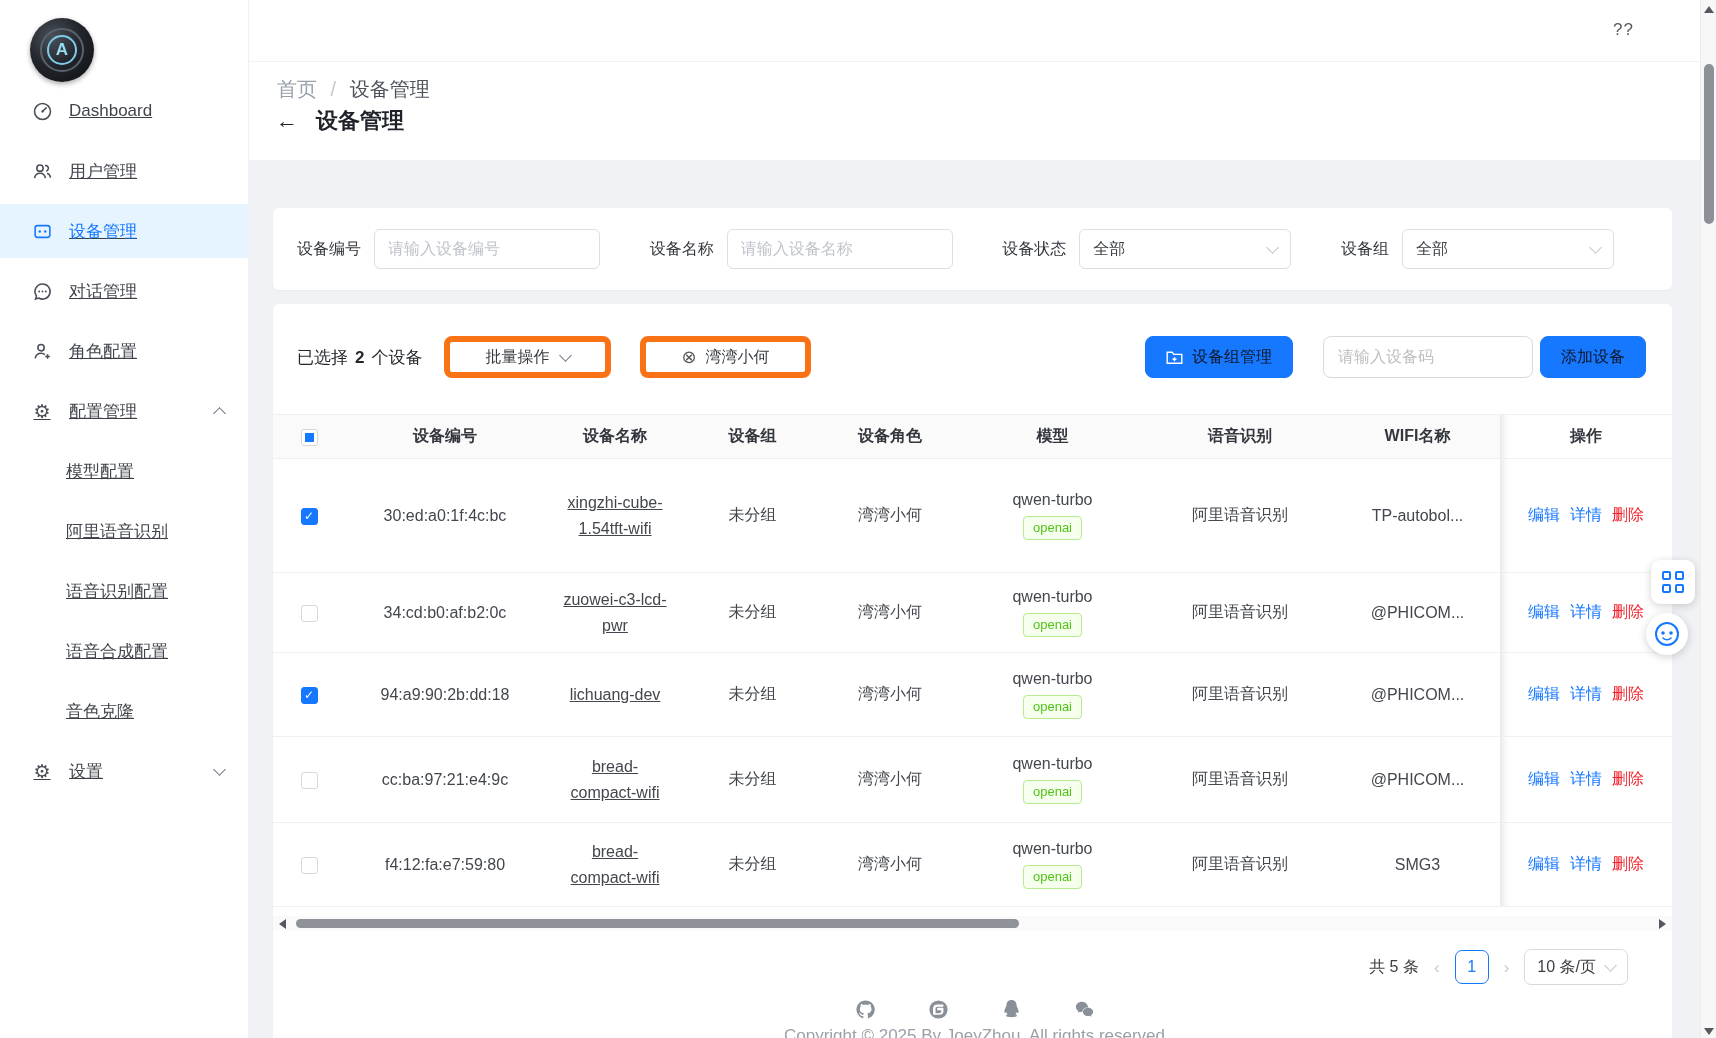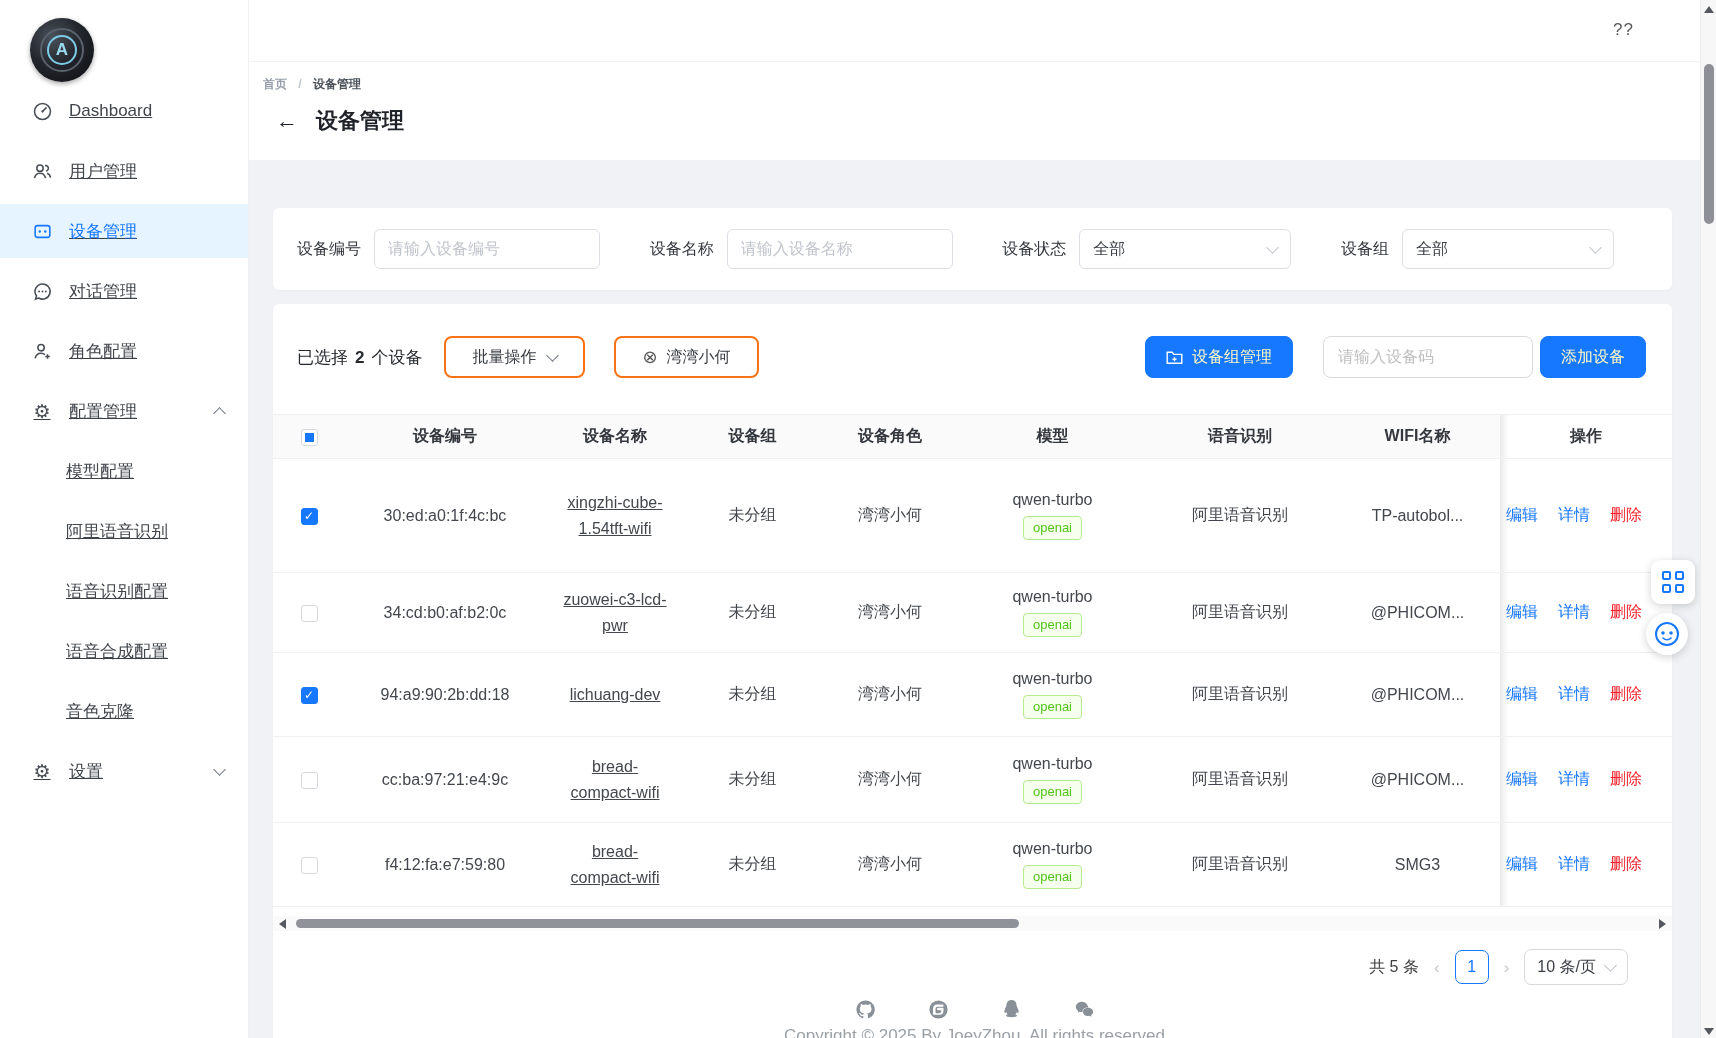--- a/index.html
+++ b/index.html
@@ -31,21 +31,21 @@
   .gear-glyph { font-size:19px; line-height:1; }
   .mi-arrow { position:absolute; right:24px; }
   .chev { display:inline-block; width:9px; height:9px; border-right:1.7px solid #6b7280; border-bottom:1.7px solid #6b7280; }
   .chev.up { transform:rotate(-135deg); margin-top:4px; }
   .chev.down { transform:rotate(45deg); margin-top:-4px; }
   .chev.lite { border-color:#bfc4cc; }
   
   .topbar { position:absolute; left:249px; top:0; width:1451px; height:62px; background:#fff; border-bottom:1px solid #f2f2f2; z-index:2; }
   .notice { position:absolute; right:66px; top:20px; font-size:17px; color:#595959; letter-spacing:1px; }
   .page-head { position:absolute; left:249px; top:62px; width:1451px; height:98px; background:#fff; z-index:2; }
-  .breadcrumb { position:absolute; left:14px; top:14px; font-size:12px;font-weight:bold; }
+  .breadcrumb { position:absolute; left:28px; top:14px; font-size:20px; }
   .bc-home { color:#99a0ab; cursor:pointer; }
   .bc-sep { color:#c3c8cf; margin:0 8px; }
   .bc-cur { color:#4c535b; }
   .title-row { position:absolute; left:27px; top:44px; display:flex; align-items:center; }
   .back-arrow { font-size:22px; font-weight:bold; color:#1f2329; cursor:pointer; line-height:1; }
   .page-title { margin-left:18px; font-size:22px; font-weight:bold; color:#1f2329; }
   
   .content { position:absolute; left:249px; top:160px; width:1451px; height:878px; }
   .card { position:absolute; background:#fff; border-radius:6px; box-shadow:0 1px 2px rgba(0,0,0,.03);margin-top:36px; }
   .filter-card { left:24px; top:12px; width:1399px; height:82px; display:flex; align-items:center; justify-content:space-between; padding:0 58px 0 24px; }
@@ -55,22 +55,22 @@
     font-family:inherit; background:#fff; }
   .f-input::placeholder { color:#c0c4cc; }
   .f-select { width:212px; height:40px; border:1px solid #dcdfe3; border-radius:6px; padding:0 13px; font-size:16px; color:#3b3f45;
     display:flex; align-items:center; justify-content:space-between; cursor:pointer; background:#fff; }
   
   .table-card { left:24px; top:108px; width:1399px; height:762px; }
   .toolbar { position:absolute; left:24px; right:26px; top:31px; height:44px; display:flex; align-items:center; }
   .sel-text { font-size:17px; color:#24272c; white-space:nowrap; }
   .sel-count { font-weight:bold; margin:0 7px; }
   .btn { height:42px; border-radius:8px; display:flex; align-items:center; justify-content:center; cursor:pointer; font-size:16px; white-space:nowrap; }
-  .btn.ghost { background:#fff; border:2px solid #f97316; color:#383c42; padding:0 26px; }
-  .btn.primary { background:#1677ff; border:1px solid #1677ff; color:#fef9c3; padding:0 20px; }
+  .btn.ghost { background:#fff; border:6px solid #f97316; color:#383c42; padding:0 35px; }
+  .btn.primary { background:#1677ff; border:1px solid #1677ff; color:#0f172a; padding:0 20px; }
   .btn-batch { margin-left:22px; }
   .btn-batch .chev { margin-left:12px; }
   .btn-clear { margin-left:29px; }
   .circle-x { font-size:18px; color:#595959; margin-right:9px; line-height:1; }
   .btn-groupmgr { margin-left:auto; }
   .btn-groupmgr svg { margin-right:9px; }
   .code-input { width:210px; height:42px; margin-left:30px; border:1px solid #d9d9d9; border-radius:8px; padding:0 14px; font-size:16px;
     font-family:inherit; }
   .code-input::placeholder { color:#bfbfbf; }
   .btn-add { margin-left:7px; }
@@ -86,21 +86,21 @@
   table.dev tbody tr:nth-child(5) td { height:84px; }
   th.action-col, td.action-col { background:#fff !important; box-shadow:inset 14px 0 10px -12px rgba(0,0,0,.13); }
   .dev-name { display:inline-block; max-width:104px; line-height:1.6; overflow-wrap:break-word;text-decoration:underline; }
   .cb { display:inline-flex; align-items:center; justify-content:center; width:17px; height:17px; border:1.5px solid #d5d8dd; border-radius:3px;
     background:#fff; cursor:pointer; font-size:12px; color:transparent; vertical-align:middle; }
   .cb.checked { background:#1677ff; border-color:#1677ff; color:#fff; }
   .cb.ind { position:relative; }
   .cb.ind::after { content:""; width:9px; height:9px; background:#1677ff; display:block; }
   .tag-openai { display:inline-block; margin-top:7px; padding:2px 9px; font-size:13px; color:#52c41a; background:#f6ffed;
     border:1px solid #b7eb8f; border-radius:4px; line-height:1.45; }
-  .row-links { display:flex; justify-content:flex-start; gap:20px; }
+  .row-links { display:flex; justify-content:center; gap:10px; }
   .row-links a { text-decoration:none; cursor:pointer; font-size:16px; }
   a.lnk-edit, a.lnk-detail { color:#1677ff; }
   a.lnk-delete { color:#f5222d; }
   
   .h-scroll { position:absolute; left:0; top:612px; width:1399px; height:15px; background:#fafafa; }
   .h-thumb { position:absolute; left:23px; top:3px; width:723px; height:9px; background:#8f9399; border-radius:5px; }
   .h-arrow { position:absolute; top:3px; width:0; height:0; border-top:5px solid transparent; border-bottom:5px solid transparent; }
   .h-arrow.left { left:6px; border-right:7px solid #55585e; }
   .h-arrow.right { right:6px; border-left:7px solid #55585e; }
   

